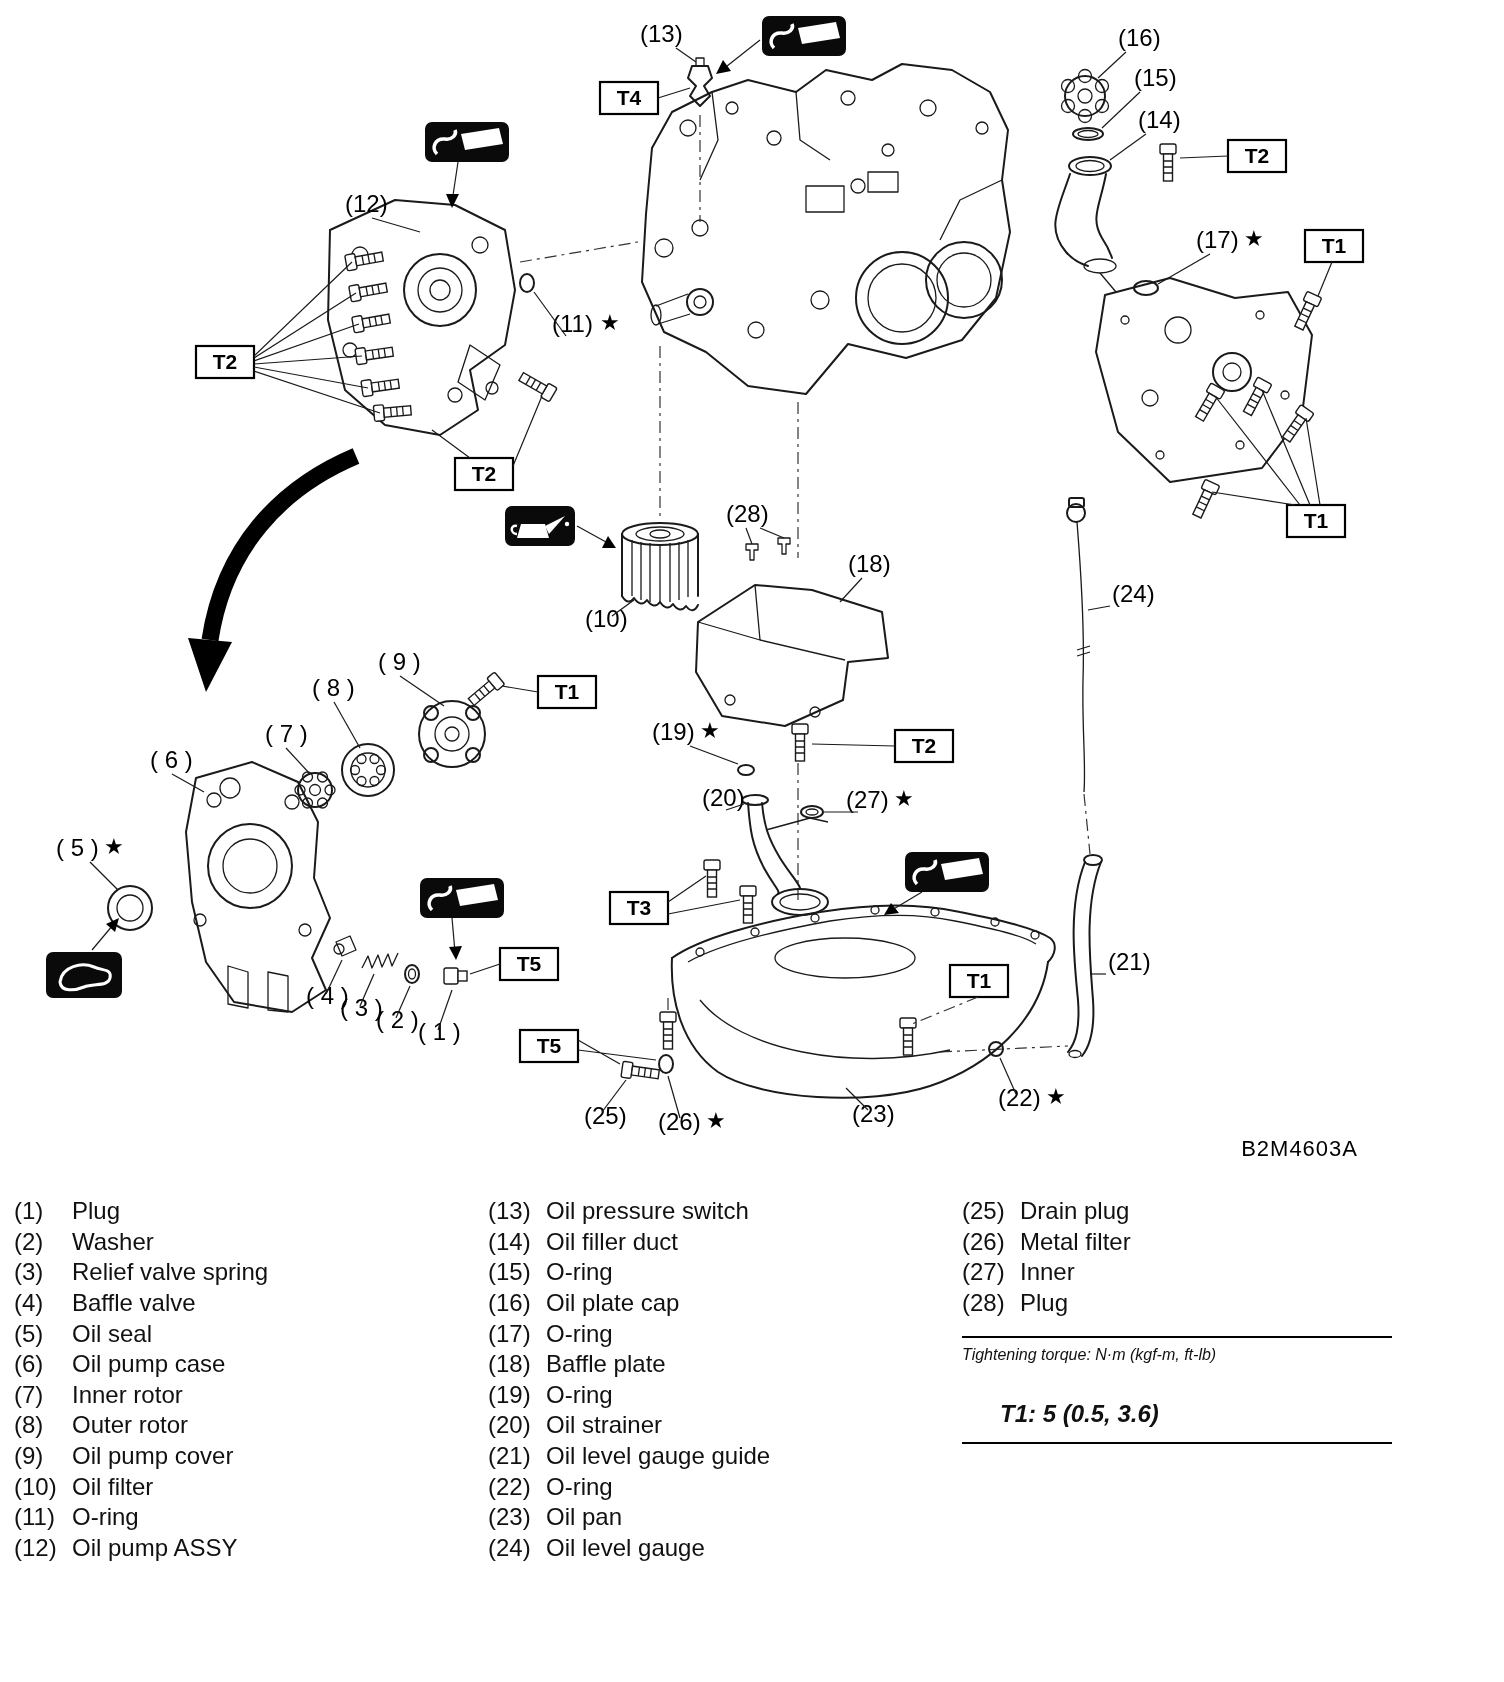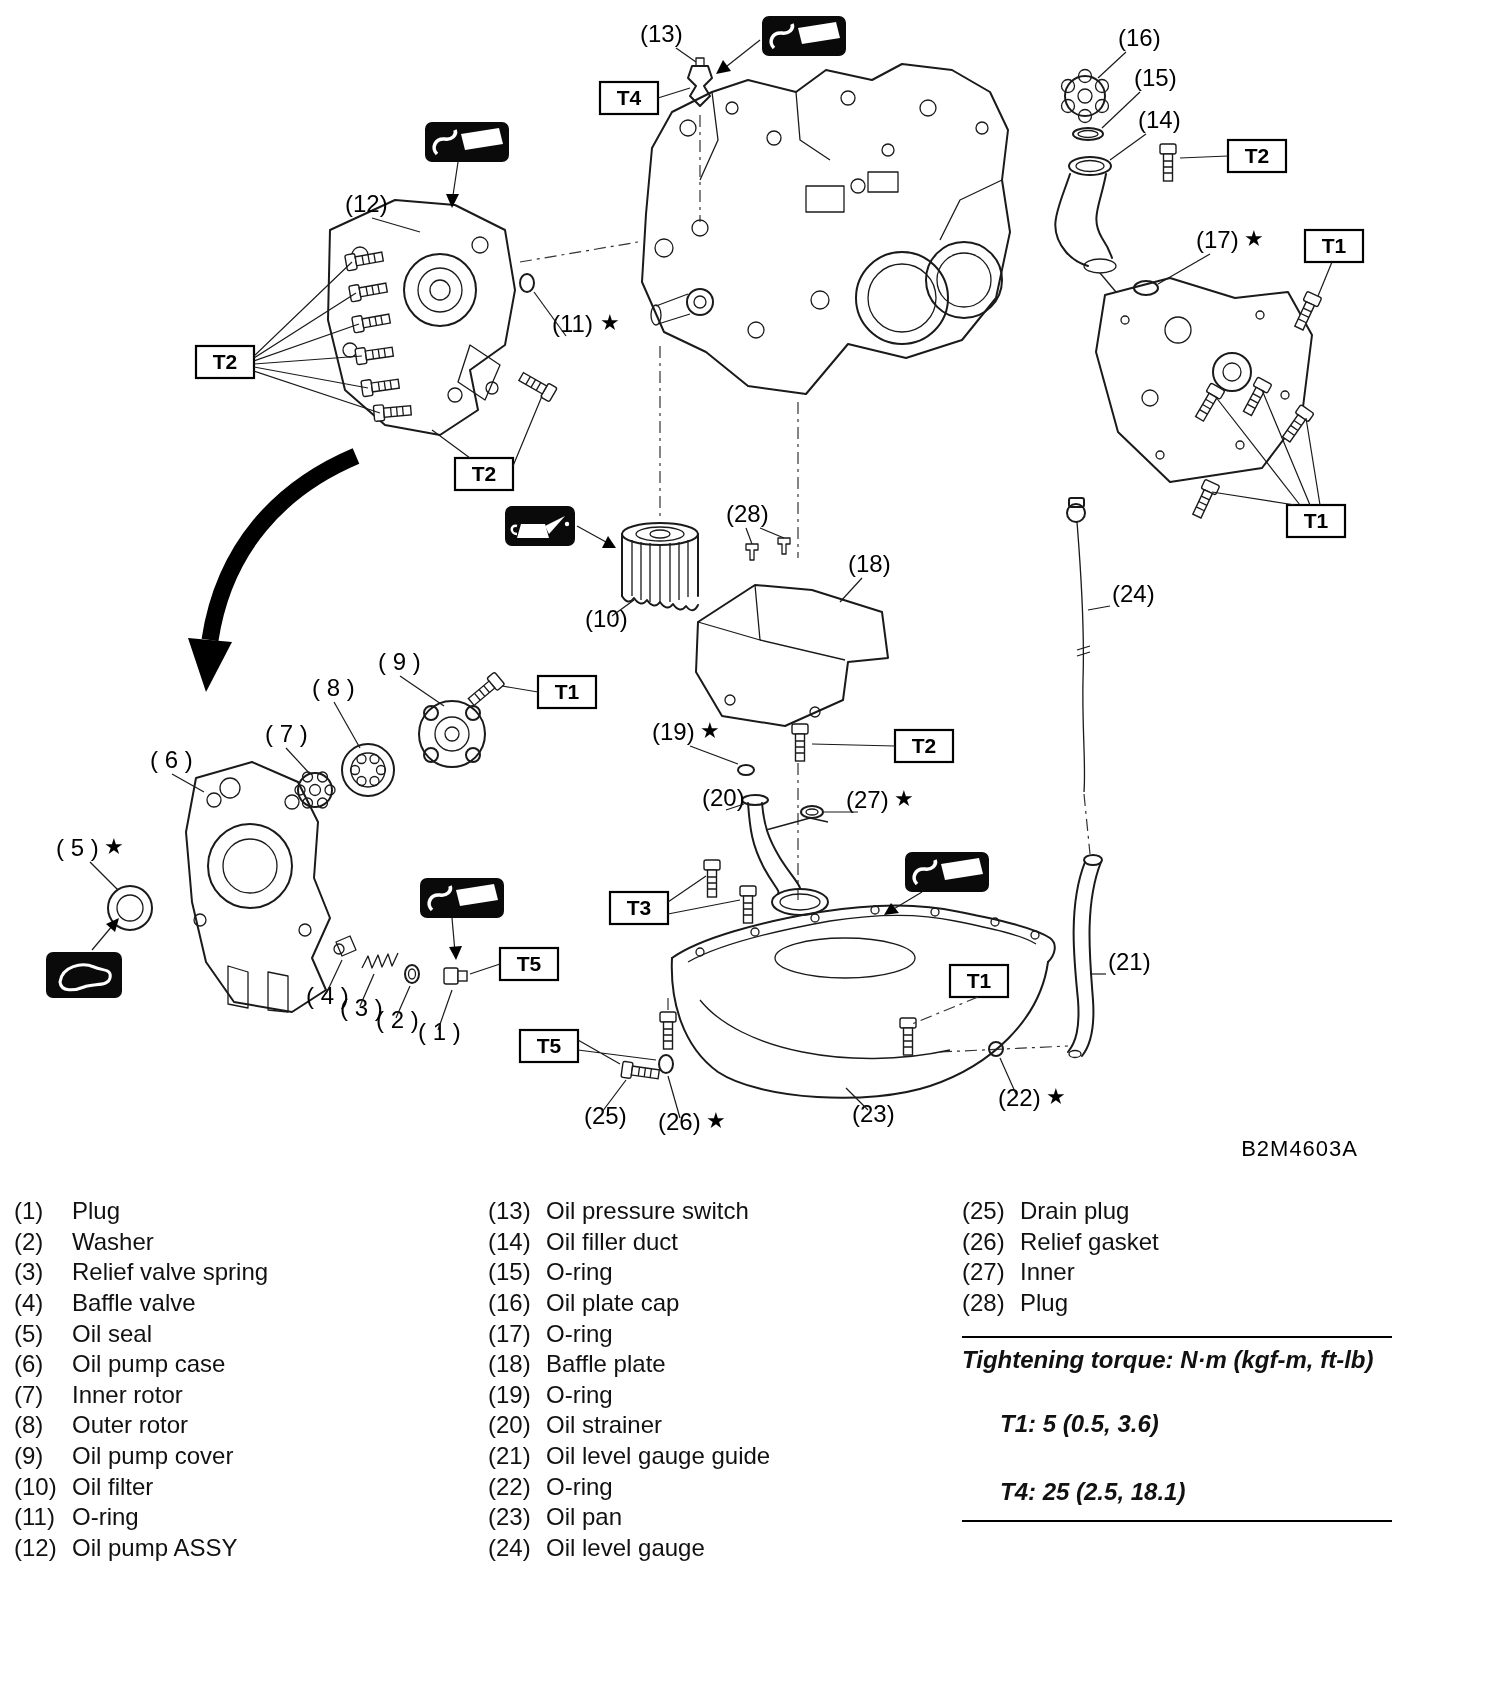--- a/index.html
+++ b/index.html
@@ -18,21 +18,21 @@
   .bolt{fill:#fff;stroke:#1a1a1a;stroke-width:1.4;}
   .arrowfat{fill:none;stroke:#000;stroke-width:17;}
   
   .lcol{position:absolute;top:1196px;}
   .lrow{display:flex;height:30.6px;align-items:center;font-size:24px;}
   .lnum{display:inline-block;width:58px;flex:0 0 58px;}
   .llabel{white-space:nowrap;}
   #torque{position:absolute;left:962px;top:1336px;width:430px;
           border-top:2.5px solid #000;border-bottom:2.5px solid #000;
           padding:8px 0 10px 0;}
-  .tq-title{font-size:24px;font-weight:700;font-style:italic;margin-bottom:14px;}
+  .tq-title{font-size:16px;font-weight:400;font-style:italic;margin-bottom:14px;}
   .tq-row{font-size:24px;font-weight:700;font-style:italic;line-height:36px;padding-left:38px;margin-top:32px;}
 </style>
 </head>
 <body>
 
 <div id="page">
 
 <svg width="1504" height="1170" viewBox="0 0 1504 1170">
   <defs>
     <g id="bH">
@@ -577,31 +577,30 @@
       </div>
 </div>
 
 <div class="lcol" style="left:962px;">
   <div class="lrow">
         <span class="lnum">(25)</span>
         <span class="llabel">Drain plug</span>
       </div>
   <div class="lrow">
         <span class="lnum">(26)</span>
-        <span class="llabel">Relief gasket</span>
+        <span class="llabel">Metal filter</span>
       </div>
   <div class="lrow">
         <span class="lnum">(27)</span>
         <span class="llabel">Inner</span>
       </div>
   <div class="lrow">
         <span class="lnum">(28)</span>
         <span class="llabel">Plug</span>
       </div>
 </div>
 
 <div id="torque">
   <div class="tq-title">Tightening torque: N·m (kgf-m, ft-lb)</div>
   <div class="tq-row">T1: 5 (0.5, 3.6)</div>
-  <div class="tq-row">T4: 25 (2.5, 18.1)</div>
 </div>
 
 </div>
 
 </body></html>

